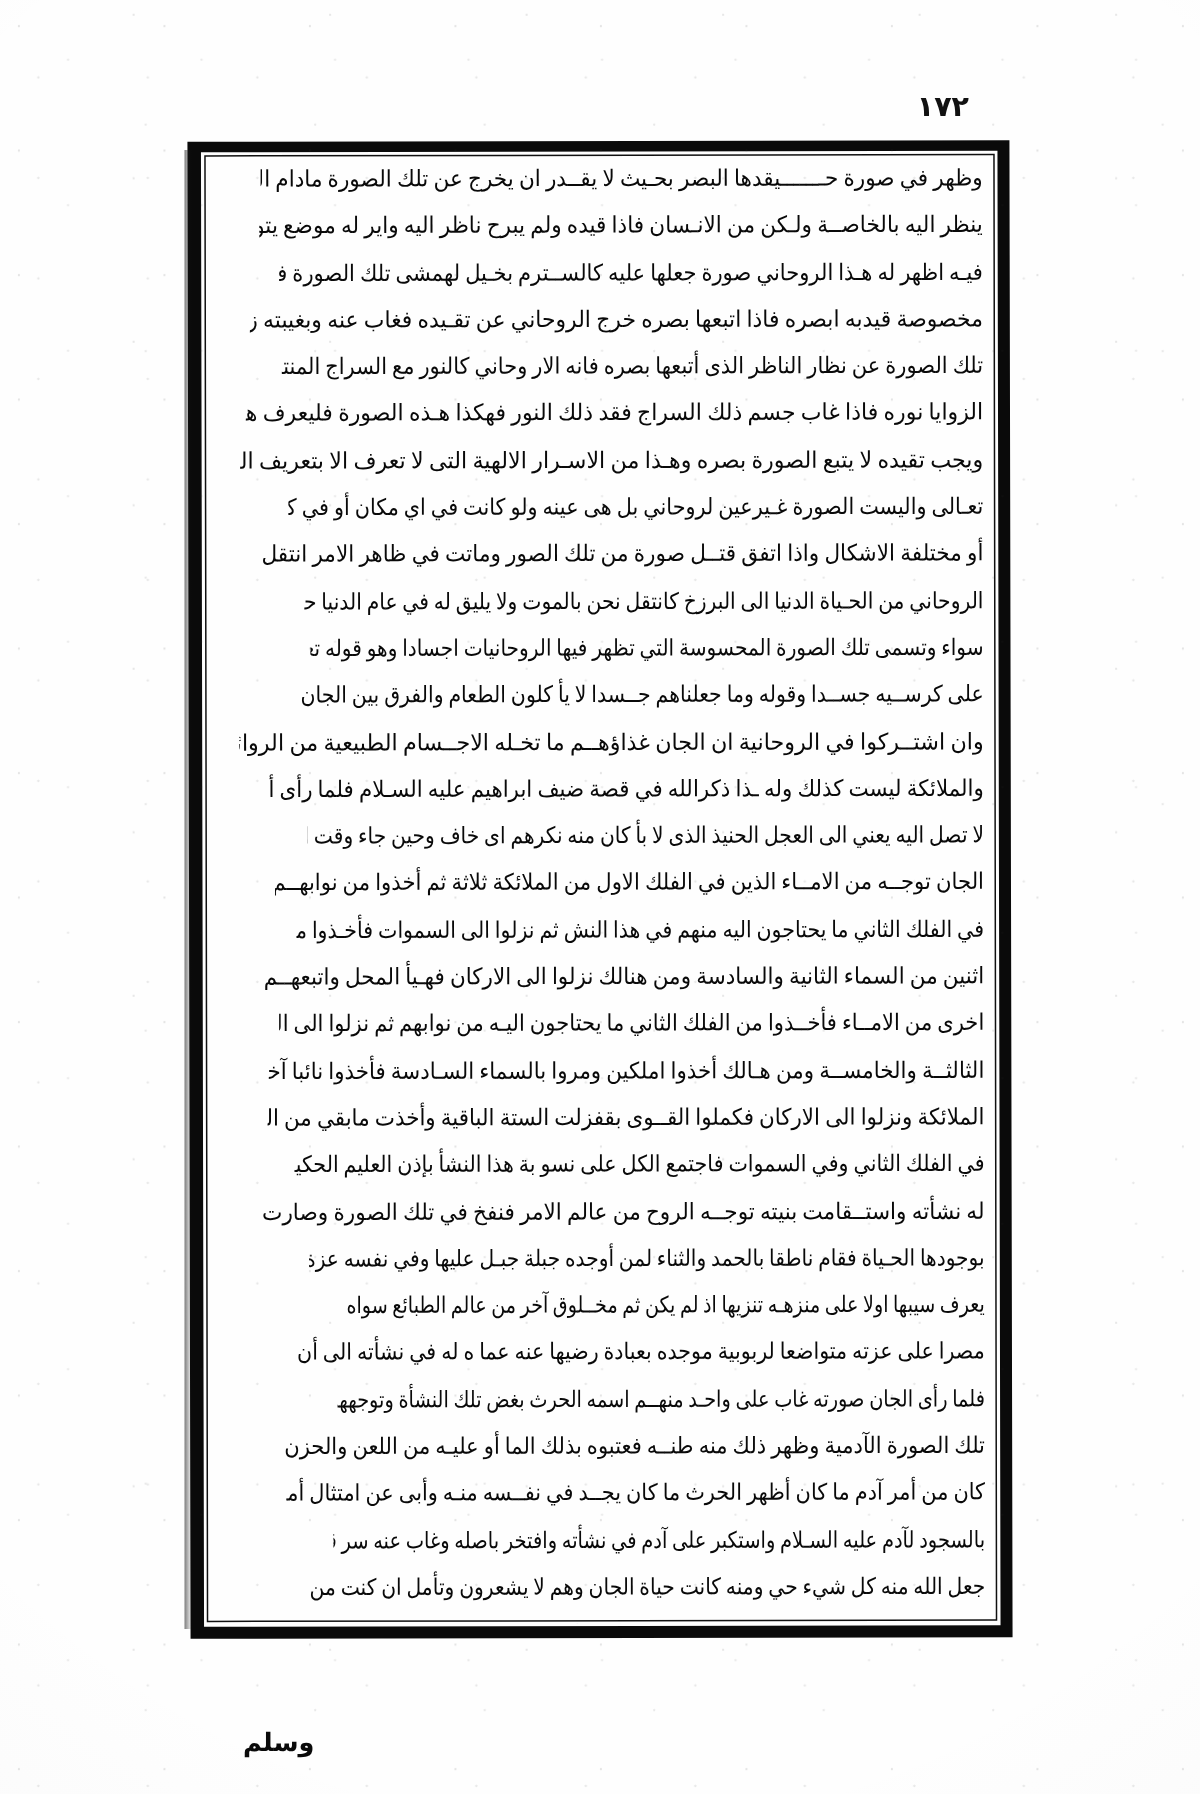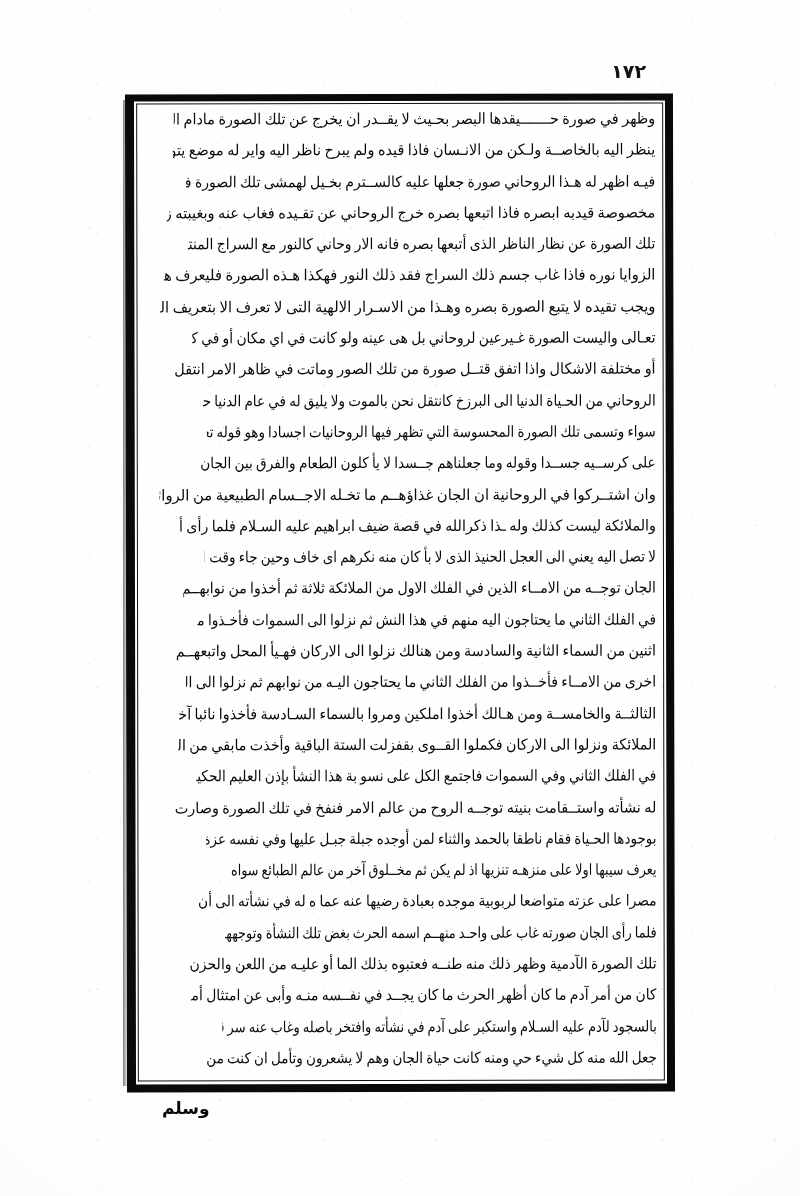--- a/index.html
+++ b/index.html
@@ -115,21 +115,21 @@
     transform-origin: right center;
     overflow: hidden;
     text-rendering: optimizeLegibility;
   }
   .line::first-letter { }
 
   
   #catchword {
     position: absolute;
     left: 162px;
-    top: 1098px;
+    top: 1152px;
     font-family: "DejaVu Sans", sans-serif;
     font-size: 17px;
     font-weight: 600;
     color: #0a0a0a;
     direction: rtl;
     text-align: right;
   }
 
   
   #speckle {

